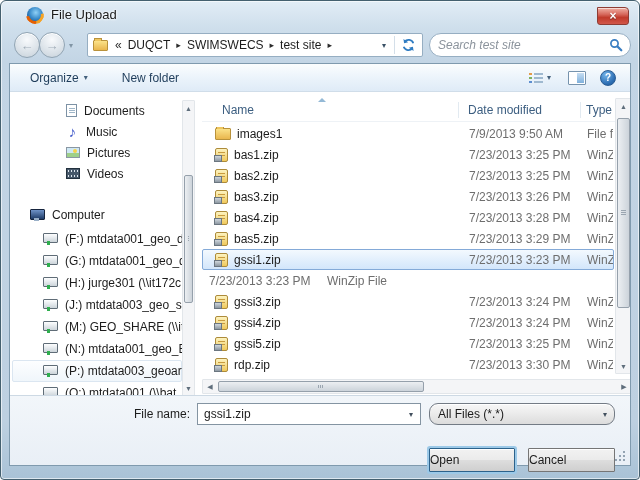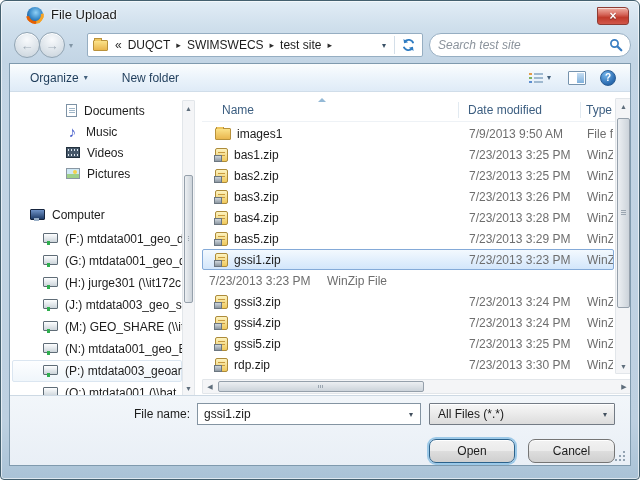--- a/index.html
+++ b/index.html
@@ -112,24 +112,24 @@
   .thumb-h::after{content:"";position:absolute;top:3px;bottom:3px;left:50%;width:5px;margin-left:-3px;background:repeating-linear-gradient(90deg,#9aa5b0 0 1px,transparent 1px 2px)}
   .t-side{top:74px;height:128px}
   .t-vfile{top:19px;height:190px}
   .t-hfile{left:15px;width:206px}
   
   .footer{height:70px;flex:none;position:relative;background:linear-gradient(#f2f6fa,#e9eff6);border-top:1px solid #cdd9e4}
   .fn-label{position:absolute;left:0;top:11px;width:180px;text-align:right}
   .fn-combo{position:absolute;left:187px;top:7px;width:224px;height:22px;background:#fff;border:1px solid #8494a2;display:flex;align-items:center}
   .fn-combo .val{padding-left:6px;flex:1}
   .combo-dd{padding-right:7px;font-size:8px;color:#42505e}
-  .ft-select{position:absolute;left:419px;top:7px;width:186px;height:22px;border:1px solid #737b85;border-radius:1px;
+  .ft-select{position:absolute;left:419px;top:7px;width:186px;height:22px;border:1px solid #737b85;border-radius:9px;
     background:linear-gradient(#f7f7f7,#ebebeb 48%,#dcdcdc);display:flex;align-items:center;box-shadow:inset 0 1px 0 #fff}
   .ft-select .val{padding-left:8px;flex:1}
-  .btn{position:absolute;top:43px;height:24px;border-radius:7px;display:flex;align-items:center;justify-content:center;
+  .btn{position:absolute;top:52px;height:24px;border-radius:1px;display:flex;align-items:center;
     background:linear-gradient(#f2f2f2,#ebebeb 48%,#dddddd 52%,#cfcfcf);box-shadow:inset 0 1px 0 #fff}
   .btn-open{left:419px;width:86px;border:1px solid #2c628b;box-shadow:0 0 0 2px #9cc9e8,inset 0 1px 0 #fff}
   .btn-cancel{left:518px;width:87px;border:1px solid #757575}
   .grip{position:absolute;right:4px;bottom:4px}
 </style>
 </head>
 <body>
 
 <div class="window">
 
@@ -220,26 +220,26 @@
         <div class="fav-list">
             <div class="side-item fav">
               <span class="ic ic-doc"></span>
               <span class="side-label">Documents</span>
             </div>
             <div class="side-item fav">
               <span class="ic ic-music">♪</span>
               <span class="side-label">Music</span>
             </div>
             <div class="side-item fav">
+              <span class="ic ic-pic"></span>
+              <span class="side-label">Pictures</span>
+            </div>
+            <div class="side-item fav">
               <span class="ic ic-video"></span>
               <span class="side-label">Videos</span>
-            </div>
-            <div class="side-item fav">
-              <span class="ic ic-pic"></span>
-              <span class="side-label">Pictures</span>
             </div>
           </div>
         <div class="computer-row">
           <span class="ic ic-computer"></span>
           <span class="side-label">Computer</span>
         </div>
         <div class="drive-list">
             <div class="side-item drive">
               <span class="ic ic-drive"></span>
               <span class="side-label">(F:) mtdata001_geo_di</span>

